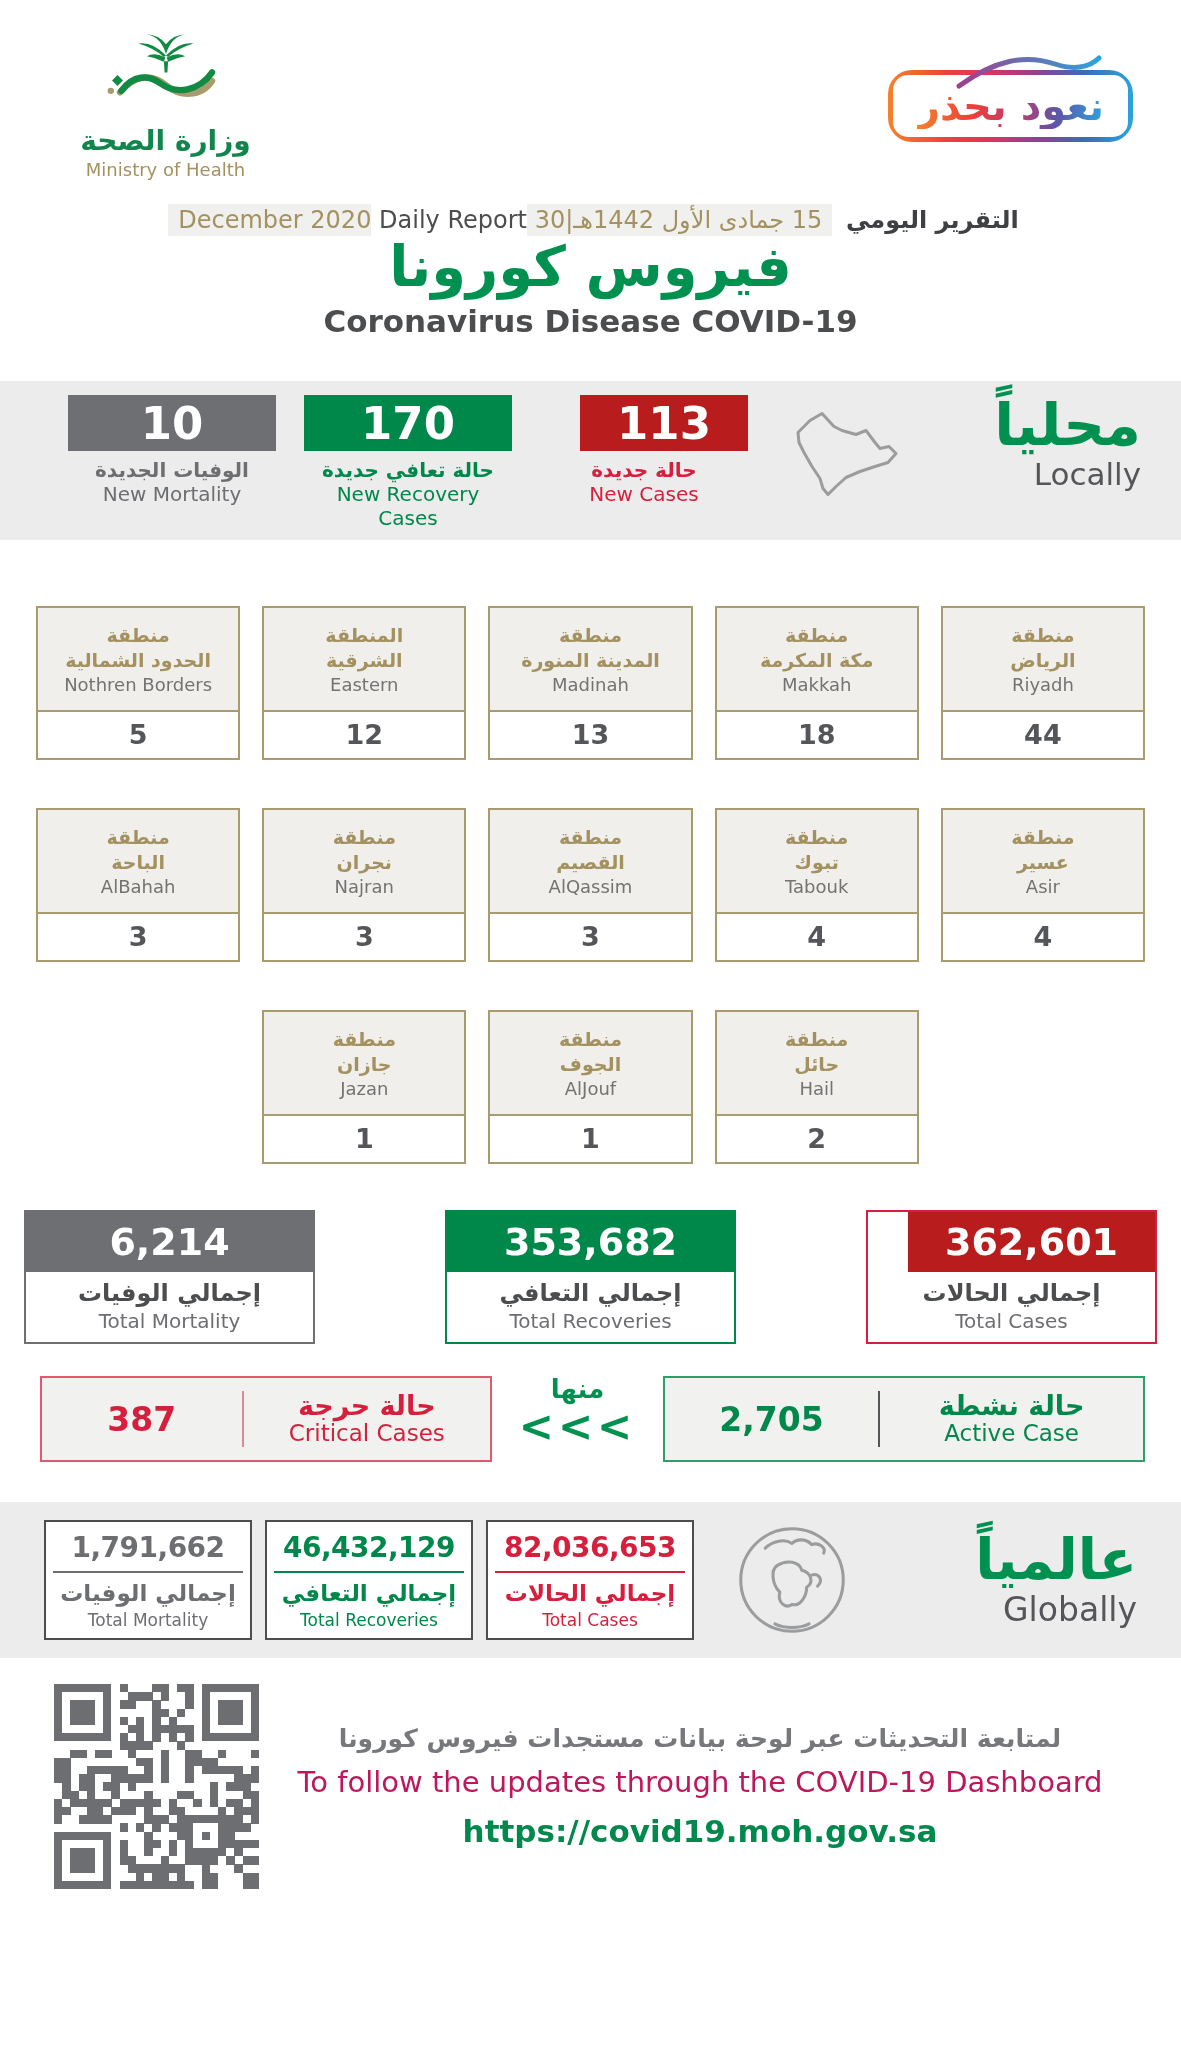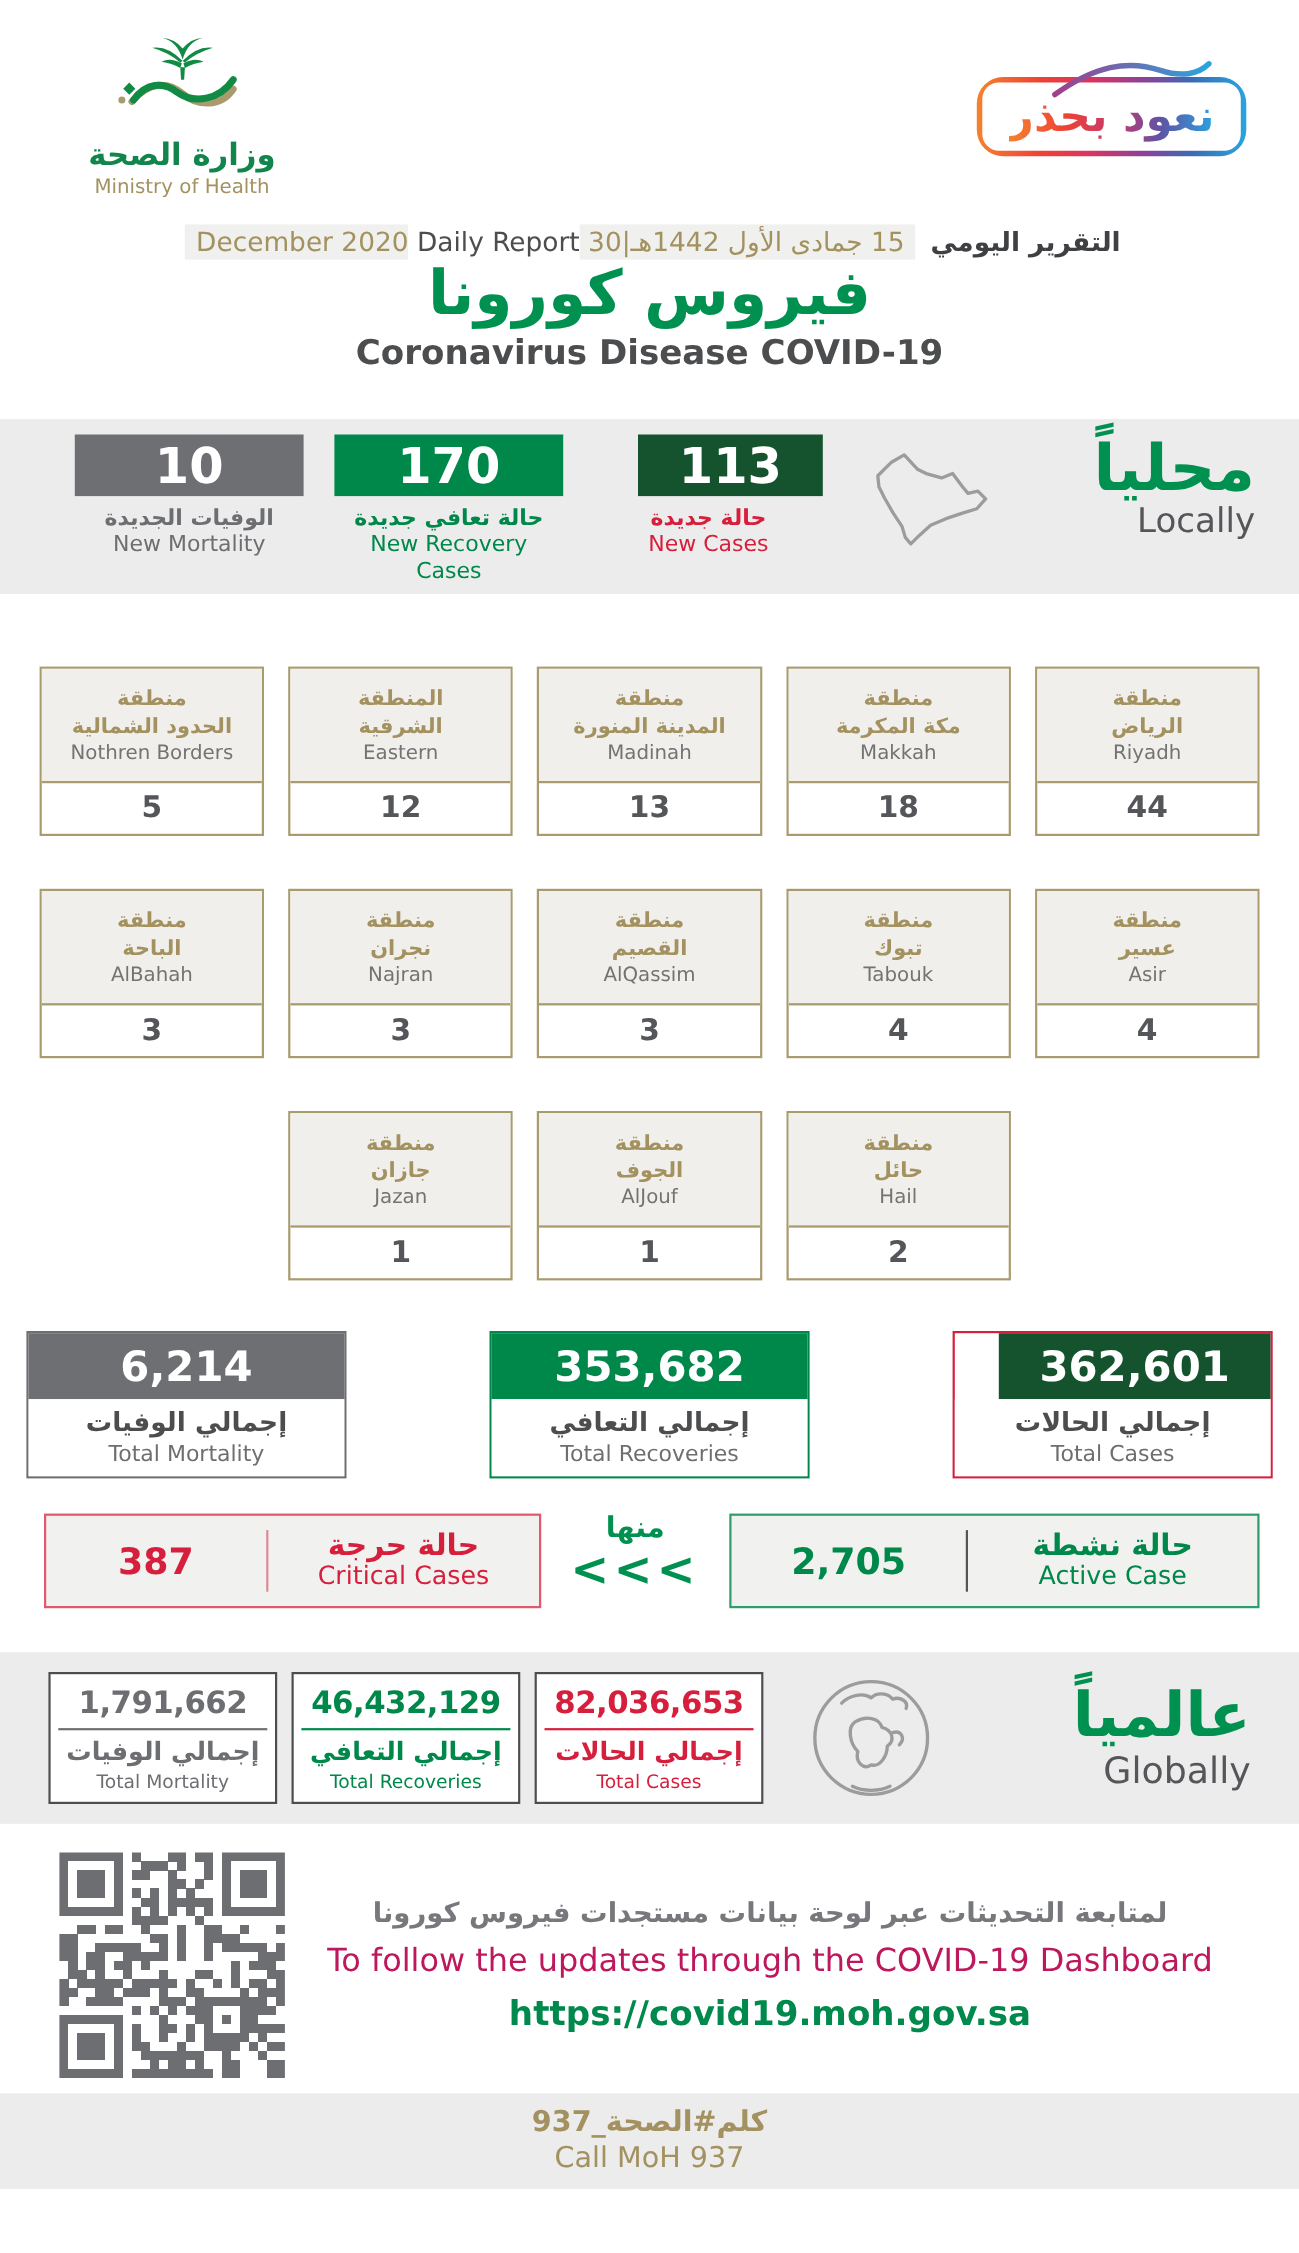--- a/index.html
+++ b/index.html
@@ -24,21 +24,21 @@
   .report-date{color:#a3915f;background:#f0f0ee;padding:2px 10px;margin:0 6px;}
   .report-en{color:#4c4d4f;}
   .main-title-ar{text-align:center;color:#009150;font-weight:700;font-size:56px;direction:rtl;line-height:1.1;margin-top:2px;}
   .main-title-en{text-align:center;color:#4c4d4f;font-weight:600;font-size:31px;margin-top:6px;}
 
   
   .band{background:#ececec;}
   .local-band{margin-top:42px;display:flex;align-items:flex-start;padding:14px 40px 10px 68px;gap:28px;}
   .stat{width:208px;text-align:center;flex:none;}
   .stat-box{height:56px;display:flex;align-items:center;justify-content:center;color:#fff;font-size:45px;font-weight:700;}
-  .bg-gray{background:#6e6f72;} .bg-green{background:#00884b;} .bg-red{background:#14532d;margin-left:40px;}
+  .bg-gray{background:#6e6f72;} .bg-green{background:#00884b;} .bg-red{background:#b91c1c;margin-left:40px;}
   .t-gray{color:#6d6e71;} .t-green{color:#00884b;} .t-red{color:#d61f3c;}
   .stat-ar{font-weight:700;font-size:20px;margin-top:8px;direction:rtl;line-height:1.15;}
   .stat-en{font-size:20px;line-height:1.2;}
   .ksa-map{flex:none;margin-top:2px;}
   .local-head{margin-left:auto;text-align:right;flex:none;}
   .local-head-ar{color:#009150;font-weight:700;font-size:58px;line-height:1.05;direction:rtl;}
   .local-head-en{color:#55565a;font-size:31px;margin-top:0px;}
 
   
   .r-grid{display:grid;grid-template-columns:repeat(5,1fr);column-gap:22px;row-gap:48px;padding:0 36px;margin-top:66px;}
@@ -608,24 +608,20 @@
         <rect x="17" y="17" width="3" height="3" fill="#fff"></rect>
         <rect x="18" y="18" width="1" height="1" fill="#6d6e71"></rect>
       </svg>
     <div class="dash">
       <div class="dash-ar">لمتابعة التحديثات عبر لوحة بيانات مستجدات فيروس كورونا</div>
       <div class="dash-en">To follow the updates through the COVID-19 Dashboard</div>
       <div class="dash-url">https://covid19.moh.gov.sa</div>
     </div>
   </div>
 
-  <div class="band call-band">
-    <div class="call-ar">كلم#الصحة_937</div>
-    <div class="call-en">Call MoH 937</div>
-  </div>
 
   <div class="footer">
     
     
     
     
     
     
     
     

